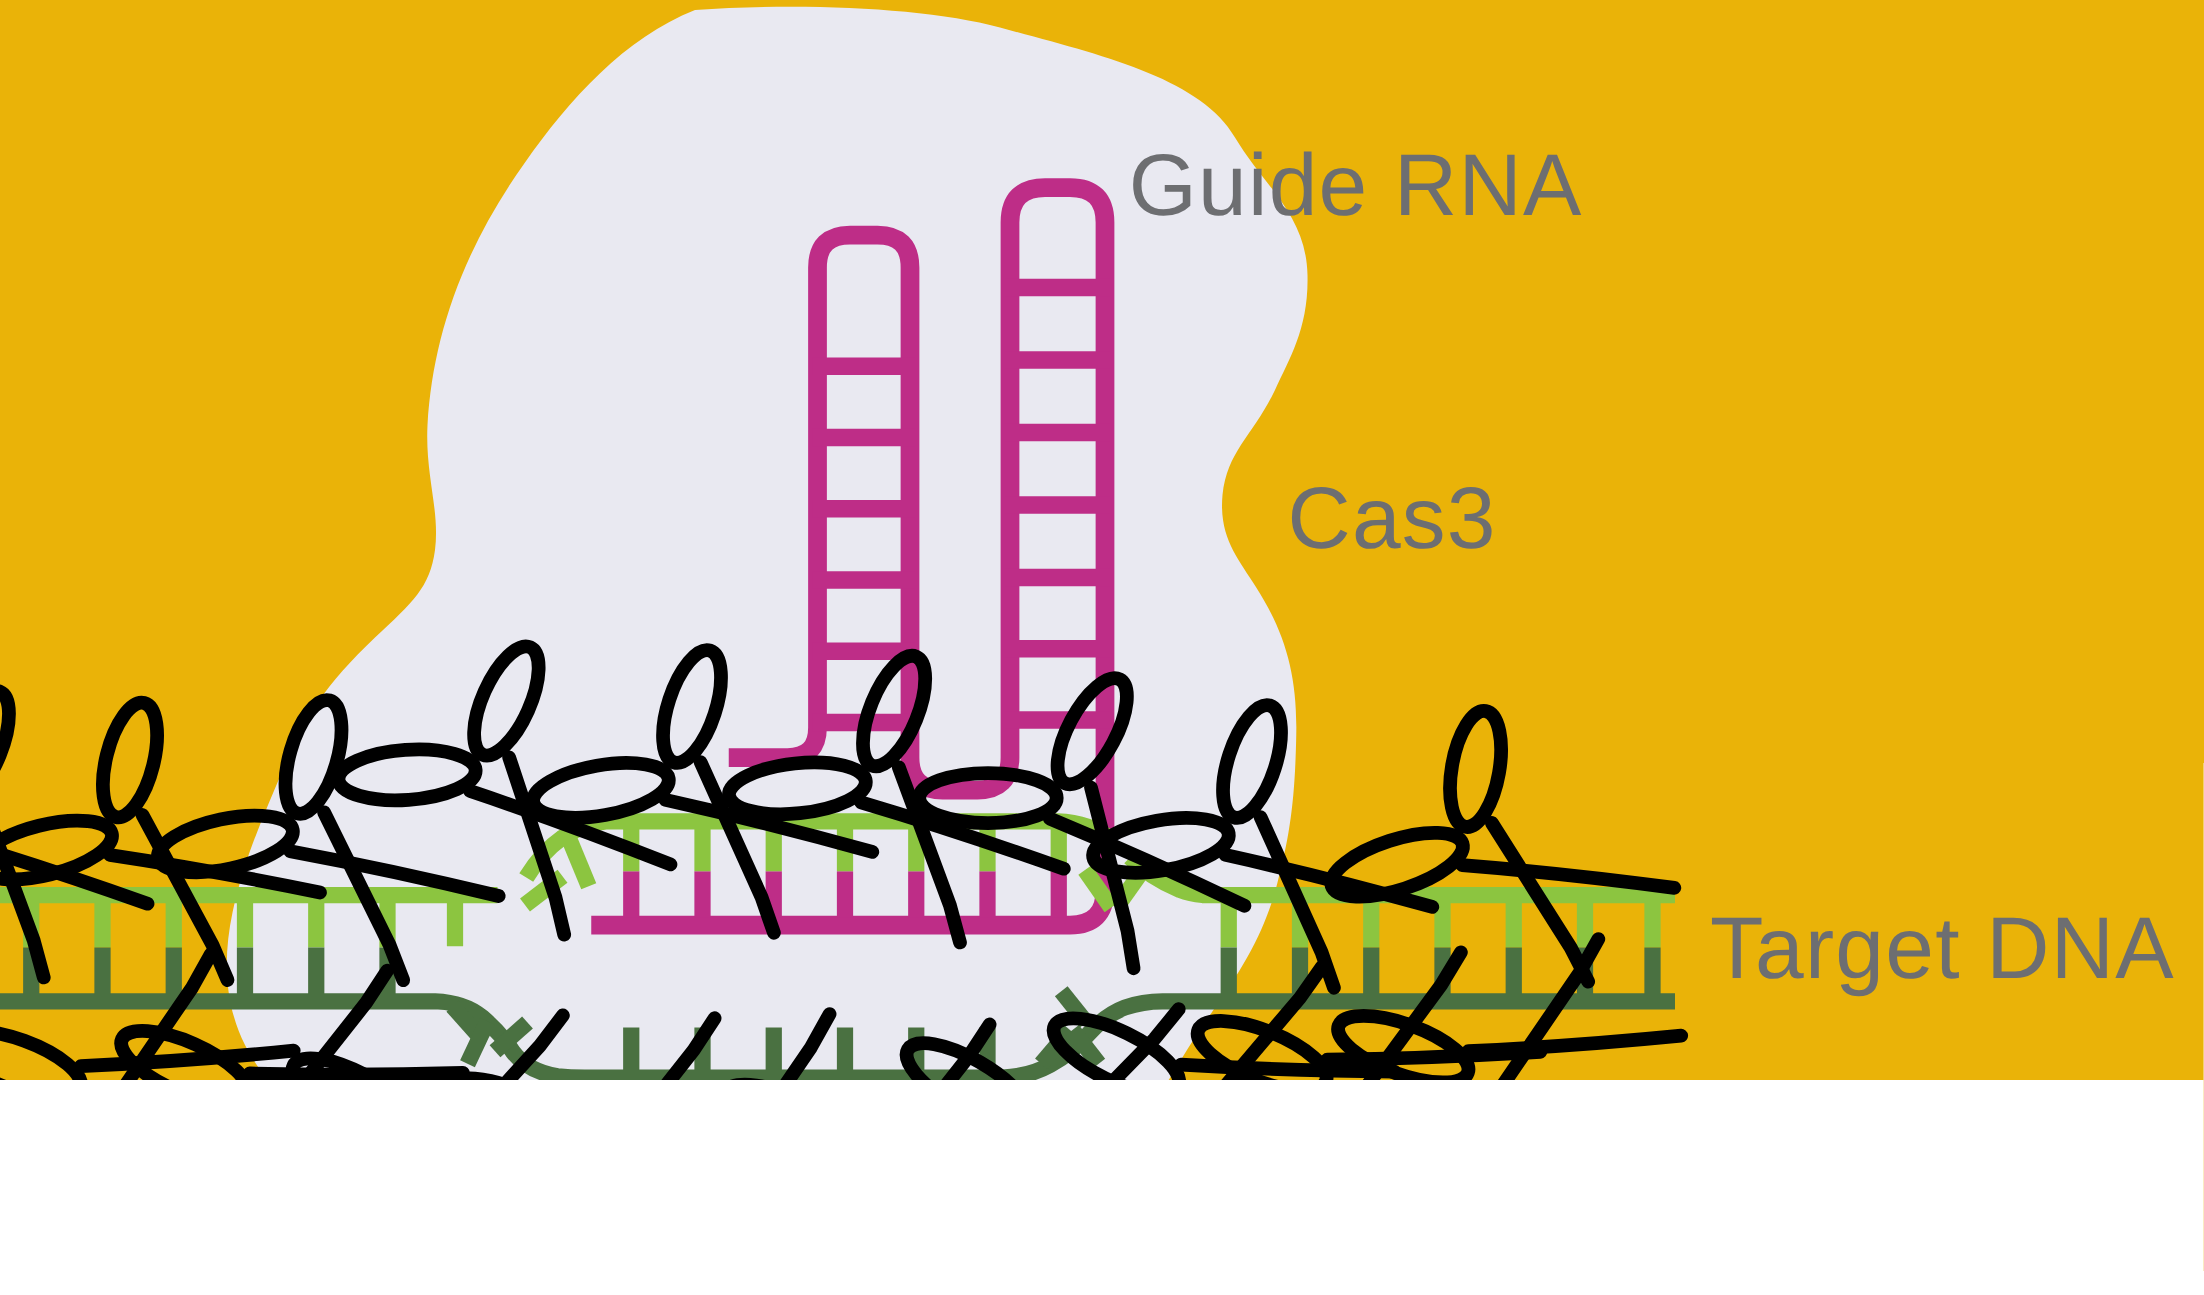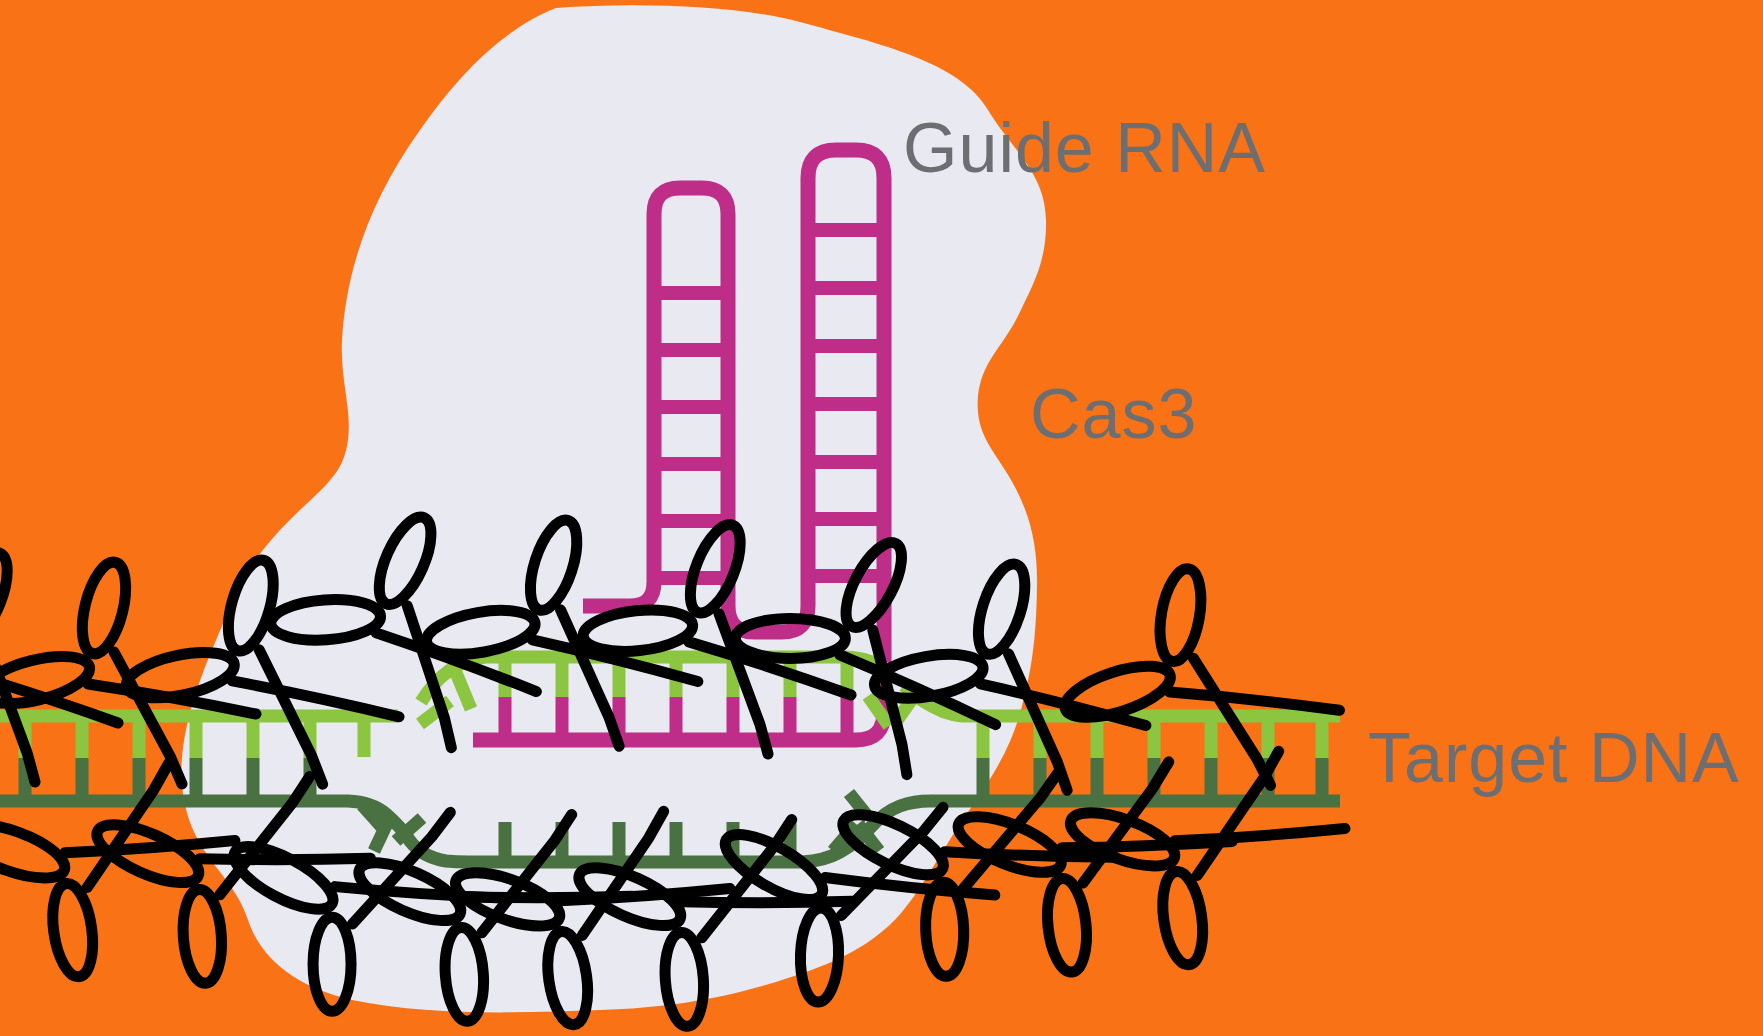--- a/index.html
+++ b/index.html
@@ -1,17 +1,17 @@
 <!DOCTYPE html>
 <html><head>
 <meta charset="utf-8">
 <title>CRISPR Cas3 diagram</title>
 <style>
   html,body{margin:0;padding:0;background:#ffffff;}
-  .stage{position:relative;width:1763px;height:1036px;background:#f97316;overflow:hidden;}
+  .stage{position:relative;width:1763px;height:864px;background:#eab308;overflow:hidden;}
   svg{display:block;}
   .lbl{font-family:"Liberation Sans","DejaVu Sans",sans-serif;font-size:70px;letter-spacing:1px;}
 </style>
 </head>
 <body>
 
 <div class="stage">
 <svg width="1763" height="1036" viewBox="0 0 1763 1036" xmlns="http://www.w3.org/2000/svg">
 
   <defs>

